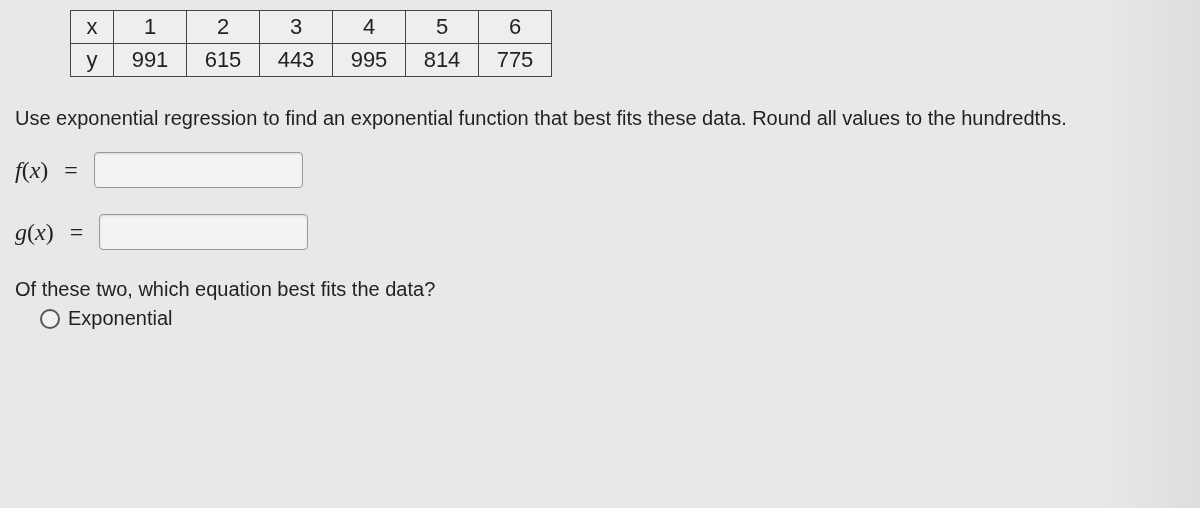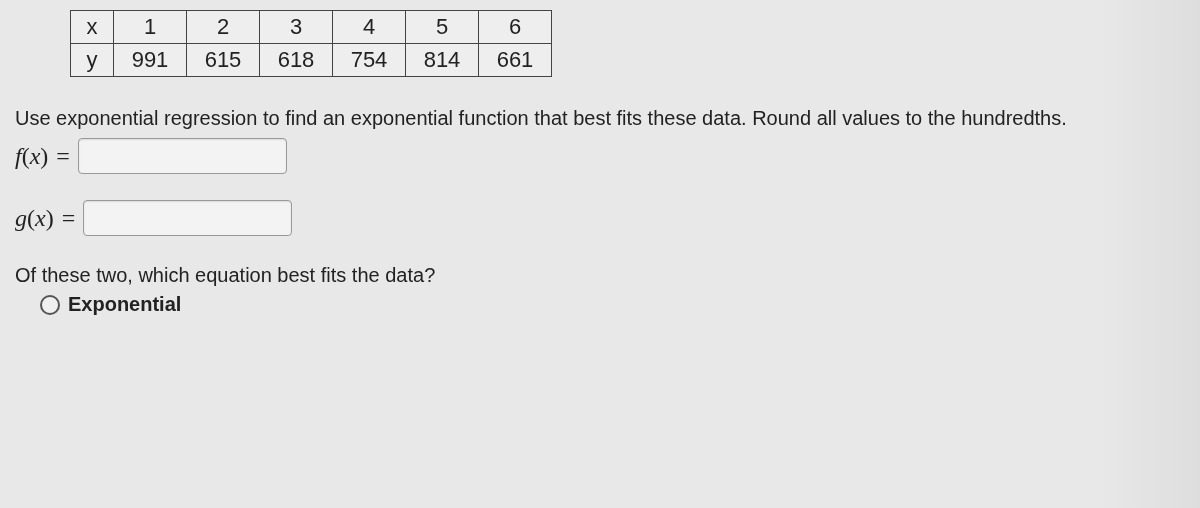--- a/index.html
+++ b/index.html
@@ -39,24 +39,24 @@
   table.data td.hdr {
     font-weight: normal;
     background: #eee;
     width: 40px;
   }
 
   .block { margin-bottom: 26px; }
   .prompt { line-height: 1.35; }
 
   .eqline {
-    margin-top: 6px;
+    margin-top: 20px;
     display: flex;
     align-items: center;
-    gap: 8px;
+    gap: 16px;
   }
   .fn {
     font-family: "Times New Roman", serif;
     font-style: italic;
     font-size: 24px;
   }
   .fn .paren { font-style: normal; }
   .eq { font-family: "Times New Roman", serif; font-size:24px; }
 
   input.ans {
@@ -64,21 +64,21 @@
     width: 195px;
     border: 1px solid #999;
     background: #f3f3f3;
     border-radius: 4px;
     font-size: 18px;
     padding: 2px 6px;
     box-shadow: inset 0 1px 2px rgba(0,0,0,0.1);
   }
 
   .choices { margin-left: 25px; margin-top:4px; }
-  .choice { display:flex; align-items:center; gap:8px; margin-top:4px; font-size:20px;font-weight:bold;}
+  .choice { display:flex; align-items:center; gap:8px; margin-top:4px; font-size:20px;}
   .radio {
     width: 16px; height:16px;
     border: 2px solid #555;
     border-radius: 50%;
     display:inline-block;
     background:#f0f0f0;
   }
 </style>
 </head>
 <body>
@@ -91,24 +91,24 @@
     <td>2</td>
     <td>3</td>
     <td>4</td>
     <td>5</td>
     <td>6</td>
   </tr>
   <tr>
     <td class="hdr">y</td>
     <td>991</td>
     <td>615</td>
-    <td>618</td>
-    <td>754</td>
+    <td>443</td>
+    <td>995</td>
     <td>814</td>
-    <td>661</td>
+    <td>775</td>
   </tr>
 </tbody>
   </table>
 
 <div class="block">
   <div class="prompt">Use exponential regression to find an exponential function that best fits these data. Round all values to the hundredths.</div>
   <div class="eqline">
     <span class="fn">f<span class="paren">(</span>x<span class="paren">)</span></span>
     <span class="eq">=</span>
     <input class="ans" type="text" value="" style="">

